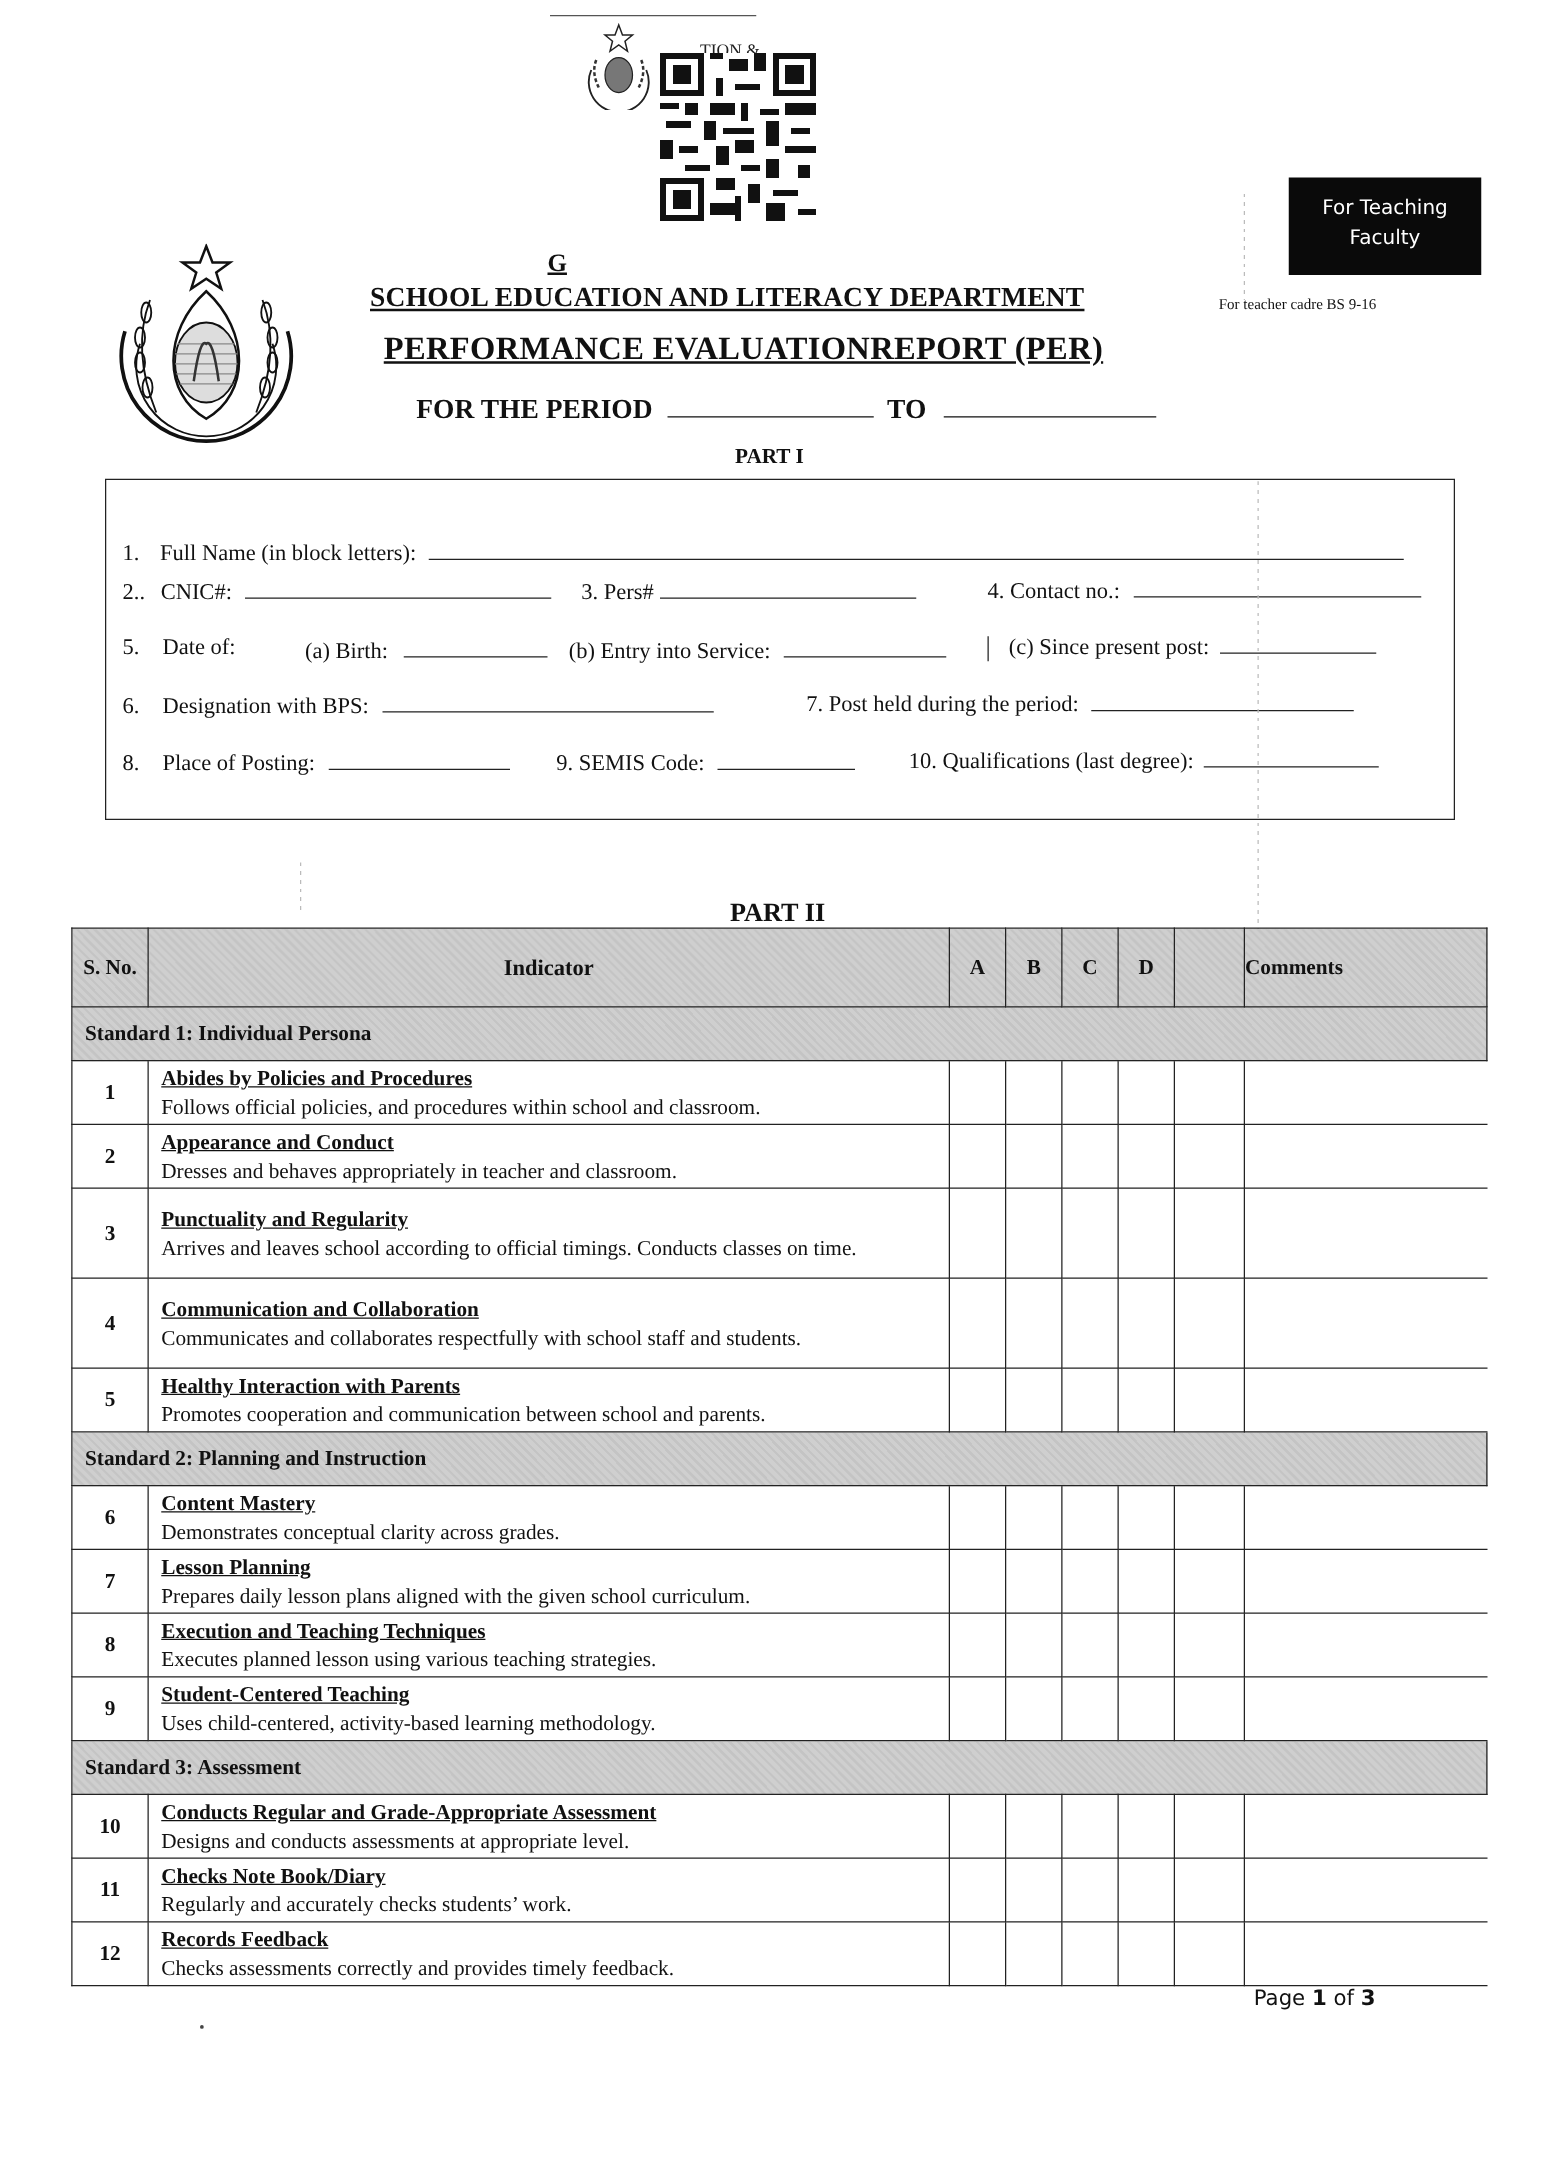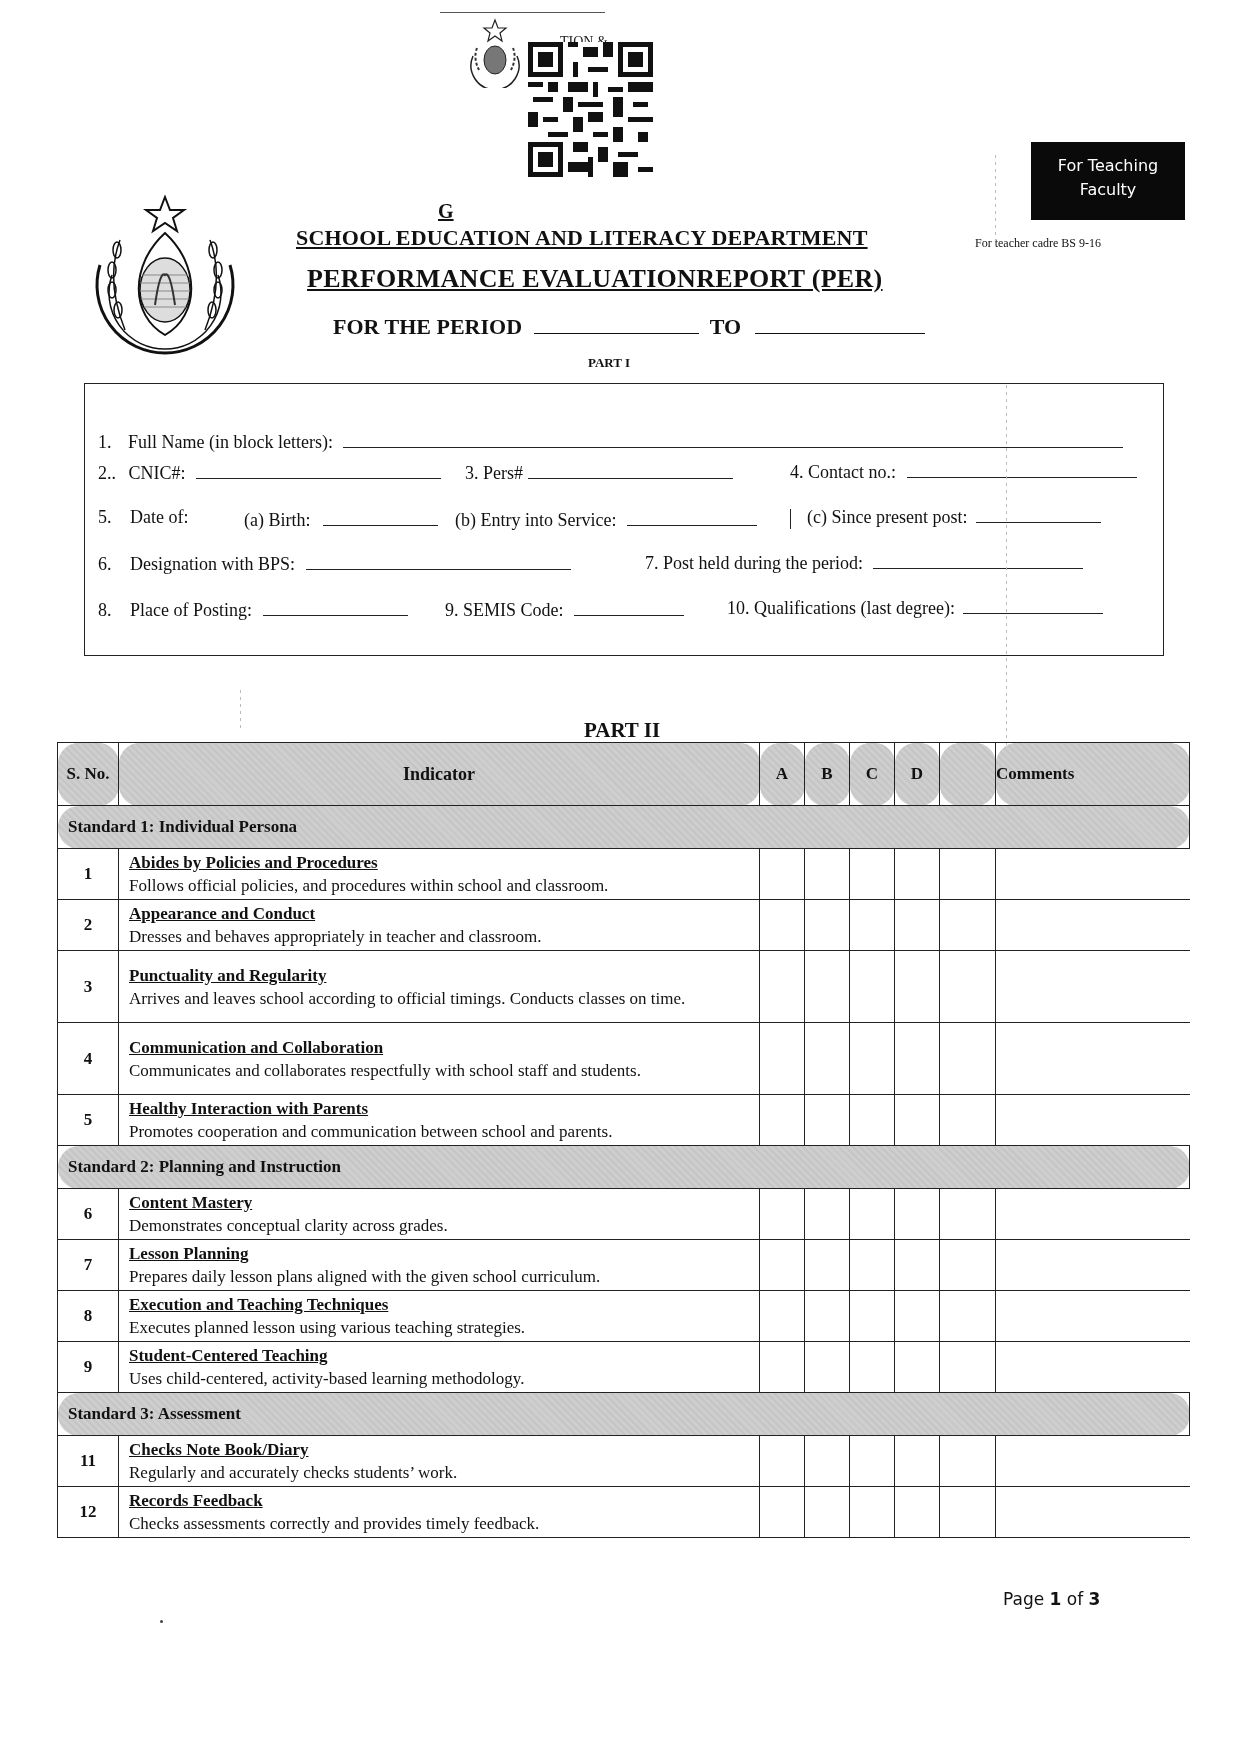--- a/index.html
+++ b/index.html
@@ -14,30 +14,30 @@
   .faculty-box { left:1031px; top:142px; width:154px; height:78px; background:#0a0a0a; color:#fff; font-family:"DejaVu Sans", sans-serif; font-size:16px; text-align:center; line-height:24px; padding-top:12px; box-sizing:border-box; }
   .cadre { left:975px; top:236px; font-size:12px; }
   .faint-v { background:repeating-linear-gradient(to bottom,#bbb 0 3px,transparent 3px 7px); width:1px; }
   
   .emblem { left:90px; top:195px; width:150px; height:170px; }
   .g-letter { left:438px; top:200px; font-size:20px; font-weight:bold; text-decoration:underline; }
   .dept { left:283px; top:225px; font-size:22px; font-weight:bold; text-decoration:underline; letter-spacing:0.2px;margin-left:13px; }
   .per-title { left:307px; top:264px; font-size:26px; font-weight:bold; text-decoration:underline; letter-spacing:0.3px; }
   .period { left:333px; top:313px; font-size:22px; font-weight:bold; }
   .period .blank { display:inline-block; border-bottom:1.5px solid #111; height:20px; vertical-align:baseline; }
-  .part1 { left:588px; top:355px; font-size:13px; font-weight:bold; }
+  .part1 { left:588px; top:355px; font-size:17px; font-weight:bold; }
   
   .part1-box { left:84px; top:383px; width:1080px; height:273px; border:1.5px solid #222; box-sizing:border-box; }
   .p1-row { position:absolute; left:0; font-size:18px; white-space:nowrap; }
   .ln { display:inline-block; border-bottom:1px solid #222; height:18px; vertical-align:baseline; }
   
   .part2 { left:584px; top:718px; font-size:21px; font-weight:bold; }
   table.rating { position:absolute; left:57px; top:742px; width:1133px; border-collapse:collapse; font-size:17px; }
   table.rating td, table.rating th { border:1.5px solid #222; padding:0; }
-  .shade { background:#cfcfcf; background-image:repeating-linear-gradient(45deg, rgba(0,0,0,0.05) 0 2px, transparent 2px 5px);border-radius:21px; }
+  .shade { background:#cfcfcf; background-image:repeating-linear-gradient(45deg, rgba(0,0,0,0.05) 0 2px, transparent 2px 5px); }
   th.sno { width:60px; font-size:17px; line-height:20px; height:62px; }
   th.ind { width:640px; font-size:18px; }
   th.abcd { width:44px; font-size:17px; }
   th.blank { width:55px; }
   th.comments { text-align:left; padding-left:14px; font-size:17px; }
   td.std { height:42px; font-weight:bold; padding-left:10px !important; font-size:17px; }
   td.num { text-align:center; font-weight:bold; font-size:17px; }
   td.desc { padding:2px 10px !important; line-height:23px; font-size:17px; }
   td.desc .t { font-weight:bold; text-decoration:underline; display:block; }
   td.comment-cell { border-left:1px dashed #bbb !important; border-right:none !important; }
@@ -329,20 +329,30 @@
         <td></td>
         <td></td>
         <td></td>
         <td></td>
         <td class="comment-cell"></td>
       </tr>
       <tr>
         <td colspan="8" class="std shade">Standard 3: Assessment</td>
       </tr>
       <tr>
+        <td class="num" style="height: 48px;">10</td>
+        <td class="desc"><span class="t">Conducts Regular and Grade-Appropriate Assessment</span><span>Designs and conducts assessments at appropriate level.</span></td>
+        <td></td>
+        <td></td>
+        <td></td>
+        <td></td>
+        <td></td>
+        <td class="comment-cell"></td>
+      </tr>
+      <tr>
         <td class="num" style="height: 48px;">11</td>
         <td class="desc"><span class="t">Checks Note Book/Diary</span><span>Regularly and accurately checks students’ work.</span></td>
         <td></td>
         <td></td>
         <td></td>
         <td></td>
         <td></td>
         <td class="comment-cell"></td>
       </tr>
       <tr>

